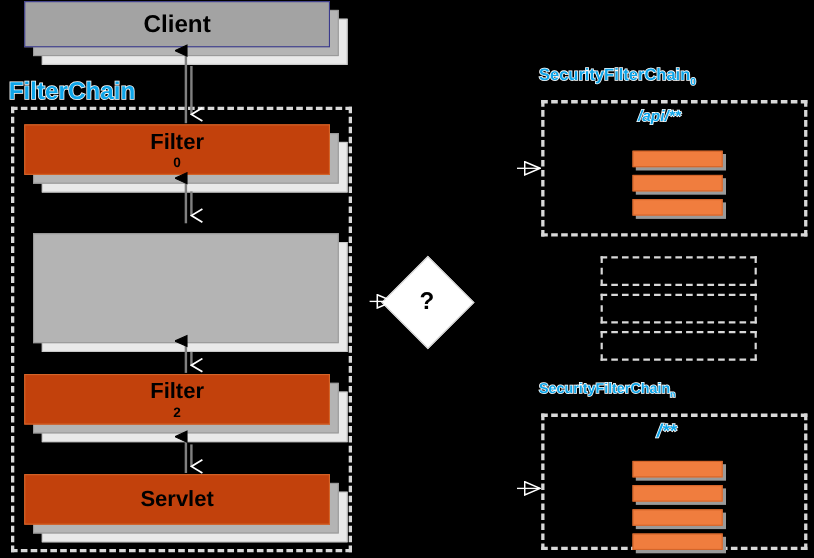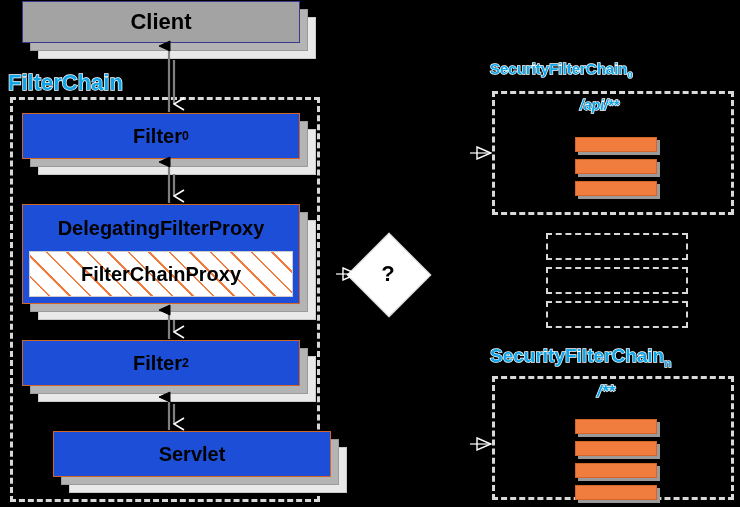--- a/index.html
+++ b/index.html
@@ -41,23 +41,24 @@
     font-weight: bold;
     color: #000;
   }
 
   .face.client {
     background: #a3a3a3;
     border: 1px solid #3a3a8c;
     font-size: 22px;
   }
   .face.orange {
-    background: #1d4ed8;
+    background: #c2410c;
     border: 1px solid #d4652a;
     font-size: 20px;
+    flex-direction: column;
   }
   .face.orange.stackbox {
     display: block;
     padding: 0;
   }
 
   .box-title {
     height: 46px;
     display: flex;
     align-items: center;
@@ -177,36 +178,32 @@
     <div class="sh2"></div>
     <div class="face orange">
       <span>Filter</span>
         <span class="sub" style="font-size:0.62em; vertical-align:sub;">0</span>
     </div>
   </div>
 
   <div class="stack" style="left:22px; top:204px; width:294px; height:116px;">
     <div class="sh1"></div>
     <div class="sh2"></div>
-    <div class="face orange stackbox">
-      <div class="box-title">DelegatingFilterProxy</div>
-      <div class="hatched">FilterChainProxy</div>
-    </div>
   </div>
 
   <div class="stack" style="left:22px; top:340px; width:294px; height:62px;">
     <div class="sh1"></div>
     <div class="sh2"></div>
     <div class="face orange">
       <span>Filter</span>
         <span class="sub" style="font-size:0.62em; vertical-align:sub;">2</span>
     </div>
   </div>
 
-  <div class="stack" style="left:22px; top:431px; width:294px; height:62px;margin-left:31px;">
+  <div class="stack" style="left:22px; top:431px; width:294px; height:62px;">
     <div class="sh1"></div>
     <div class="sh2"></div>
     <div class="face orange">Servlet</div>
   </div>
 
   <div class="diamond" style="left:359px; top:245px;"></div>
   <div class="diamond-label" style="left:359px; top:245px; width:58px; height:58px;">?</div>
 
   <div class="outline-text" style="left:490px; top:60px; font-size:15px;">
     <span>SecurityFilterChain</span><span class="sub">0</span>
@@ -222,21 +219,21 @@
     <div class="bar-shadow" style="left:3px; top:25px; width:82px; height:15px;"></div>
     <div class="bar" style="left:0px; top:22px; width:82px; height:15px;"></div>
     <div class="bar-shadow" style="left:3px; top:47px; width:82px; height:15px;"></div>
     <div class="bar" style="left:0px; top:44px; width:82px; height:15px;"></div>
   </div>
 
   <div class="dashed-thin" style="left:546px; top:233px; width:142px; height:27px;"></div>
   <div class="dashed-thin" style="left:546px; top:267px; width:142px; height:27px;"></div>
   <div class="dashed-thin" style="left:546px; top:301px; width:142px; height:27px;"></div>
 
-  <div class="outline-text" style="left:490px; top:345px; font-size:19px;">
+  <div class="outline-text" style="left:490px; top:345px; font-size:13px;">
     <span>SecurityFilterChain</span><span class="sub">n</span>
   </div>
 
   <div class="dashed" style="left:492px; top:376px; width:242px; height:124px;"></div>
 
   <div class="outline-text italic" style="left:597px; top:382px; font-size:17px;">/**</div>
 
   <div class="bar-wrap" style="left:575px; top:419px; width:85px; height:80px;">
     <div class="bar-shadow" style="left:3px; top:3px; width:82px; height:15px;"></div>
     <div class="bar" style="left:0px; top:0px; width:82px; height:15px;"></div>

